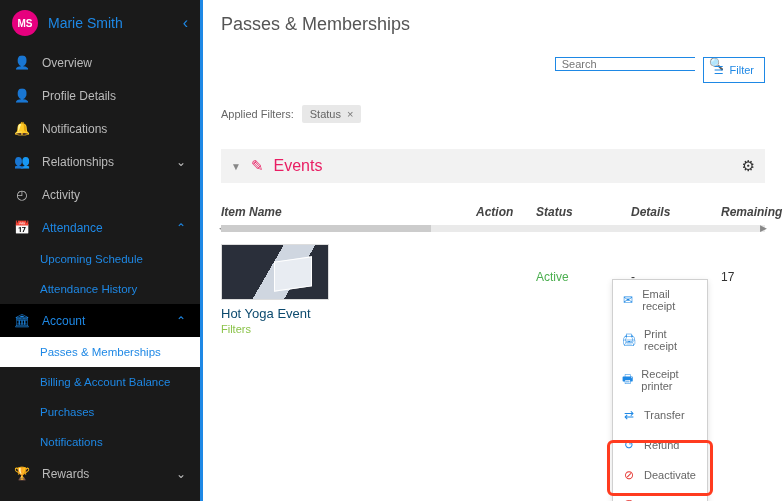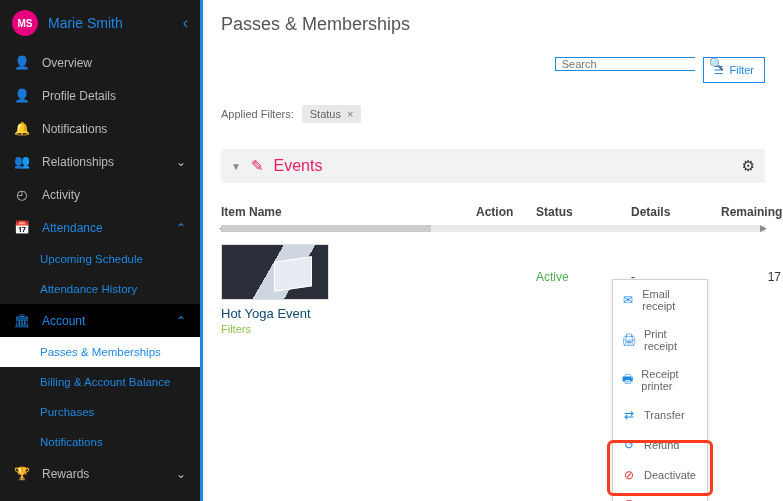--- a/index.html
+++ b/index.html
@@ -30,26 +30,26 @@
 .search-btn { width: 24px; display: flex; align-items: center; justify-content: center; color: #1e88e5; cursor: pointer; font-size: 12px; }
 .filter-btn { display: flex; align-items: center; gap: 6px; border: 1px solid #1e88e5; color: #1e88e5; padding: 0 10px; height: 26px; font-size: 11px; cursor: pointer; }
 .applied { font-size: 11px; color: #666; margin-bottom: 26px; display: flex; align-items: center; gap: 8px; }
 .chip { background: #e8e8e8; padding: 3px 8px; border-radius: 2px; display: flex; align-items: center; gap: 6px; font-size: 11px; }
 .chip .x { cursor: pointer; color: #777; }
 .events-bar { background: #f2f2f2; padding: 8px 10px; display: flex; align-items: center; gap: 10px; margin-bottom: 16px; }
 .events-bar .tri { color: #888; font-size: 10px; }
 .events-bar .edit-icon { color: #e91e63; font-size: 15px; }
 .events-bar .events-label { color: #e91e63; font-size: 16px; flex: 1; }
 .events-bar .gear { color: #333; cursor: pointer; font-size: 15px; }
-.table-head { display: flex; font-size: 12px; font-weight: 600; color: #444; padding: 6px 0; }
+.table-head { display: flex; font-size: 12px; font-weight: 600; color: #444; padding: 6px 0; font-style: italic; }
 .col-item { flex: 0 0 255px; }
 .col-action { flex: 0 0 60px; }
 .col-status { flex: 0 0 95px; }
 .col-details { flex: 0 0 90px; }
-.col-remain { flex: 0 0 60px; text-align: right; }
+.col-remain { flex: 0 0 60px; text-align: left; }
 .scroll-track { height: 7px; background: #eaeaea; position: relative; margin-bottom: 2px; }
 .scroll-thumb { position: absolute; left: 0; top: 0; height: 7px; width: 210px; background: #ccc; }
 .scroll-track .arr { position: absolute; top: -2px; font-size: 9px; color: #888; }
 .row { display: flex; align-items: flex-start; padding-top: 10px; font-size: 12px; }
 .thumb { width: 108px; height: 56px; background: linear-gradient(120deg, #2a2f3a 0%, #2a2f3a 45%, #cfd6e0 45%, #cfd6e0 68%, #2a2f3a 68%); border: 1px solid #ddd; margin-bottom: 6px; position: relative; }
 .thumb::after { content: ""; position: absolute; left: 52px; top: 14px; width: 36px; height: 28px; background: #e8ecf2; border: 1px solid #fff; transform: skewY(-8deg); }
 .item-title { font-size: 13px; color: #0c4a6e; margin-bottom: 2px; }
 .item-sub { font-size: 11px; color: #8bc34a; }
 .status-active { color: #4caf50; font-weight: 500; }
 

